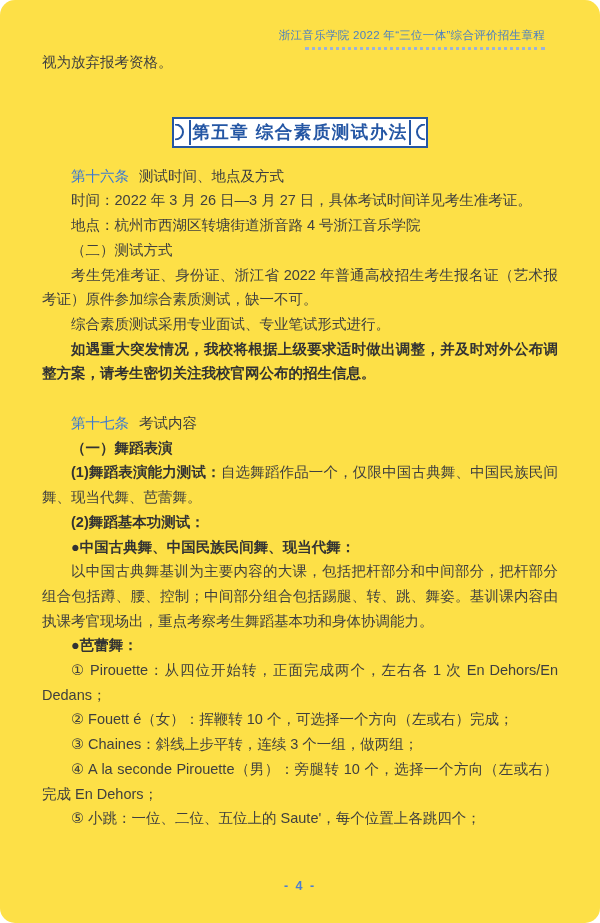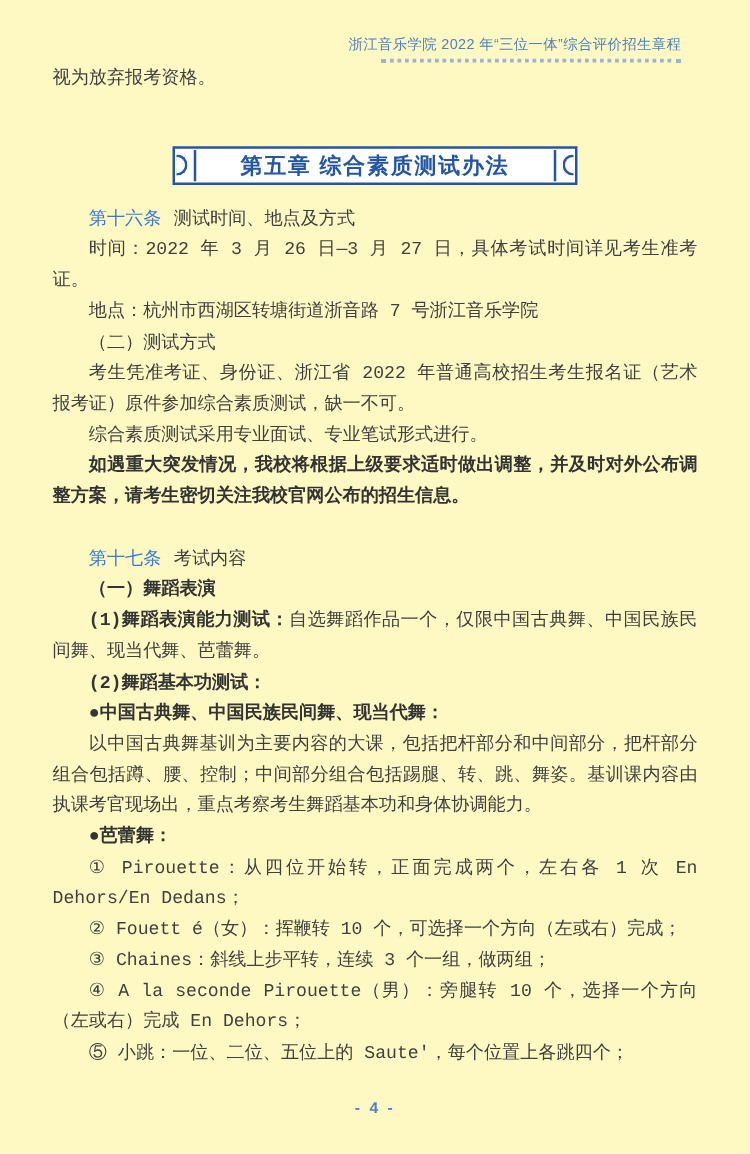--- a/index.html
+++ b/index.html
@@ -5,22 +5,23 @@
   * { box-sizing: border-box; }
   html, body { margin: 0; padding: 0; }
   body {
     width: 600px; height: 923px;
     background: #ffffff;
     font-family: "Liberation Sans", "DejaVu Sans", sans-serif;
   }
   .page {
     position: relative;
     width: 600px; height: 923px;
-    background: #fef9c3;
+    background: #fde047;
     overflow: hidden;
+    border-radius: 15px;
   }
 
   
   .header { margin: 28px 55px 0 55px; text-align: right; }
   .header-title {
     font-size: 11.5px;
     color: #4d80c0;
     letter-spacing: 0.3px;
   }
   .header-wave {
@@ -33,30 +34,30 @@
   
   .content {
     padding: 0 42px;
     font-size: 14.5px;
     line-height: 24.7px;
     color: #3f3f3f;
     text-align: justify;
   }
   .content p { margin: 0; }
   .lead { margin-top: 13px; }
-  .indent { text-indent: 2em; font-family: Liberation Mono, monospace; }
+  .indent { text-indent: 2em; }
   .bold { font-weight: bold; color: #333333; }
   .art-num { color: #3c79d2; margin-right: 10px; }
   .art16 { margin-top: 16px; }
   .art17 { margin-top: 25px; }
 
   
   .banner {
     position: relative;
-    width: 324px;
+    width: 256px;
     height: 31px;
     margin: 42px auto 0 auto;
     border: 2px solid #2456a4;
     display: flex;
     align-items: center;
     justify-content: center;
     background: #ffffff;
   }
   .banner-title {
     font-size: 17.5px;
@@ -117,21 +118,21 @@
       <span class="banner-title">第五章 综合素质测试办法</span>
       <span class="banner-bar right"></span>
       <span class="banner-crescent right"></span>
     </div>
 
     <div class="art16">
       <p class="indent">
         <span class="art-num">第十六条</span><span>测试时间、地点及方式</span>
       </p>
       <p class="indent">时间：2022 年 3 月 26 日—3 月 27 日，具体考试时间详见考生准考证。</p>
-      <p class="indent">地点：杭州市西湖区转塘街道浙音路 7 号浙江音乐学院</p>
+      <p class="indent">地点：杭州市西湖区转塘街道浙音路 4 号浙江音乐学院</p>
       <p class="indent">（二）测试方式</p>
       <p class="indent">考生凭准考证、身份证、浙江省 2022 年普通高校招生考生报名证（艺术报考证）原件参加综合素质测试，缺一不可。</p>
       <p class="indent">综合素质测试采用专业面试、专业笔试形式进行。</p>
       <p class="indent bold">如遇重大突发情况，我校将根据上级要求适时做出调整，并及时对外公布调整方案，请考生密切关注我校官网公布的招生信息。</p>
     </div>
 
     <div class="art17">
       <p class="indent">
         <span class="art-num">第十七条</span><span>考试内容</span>
       </p>

